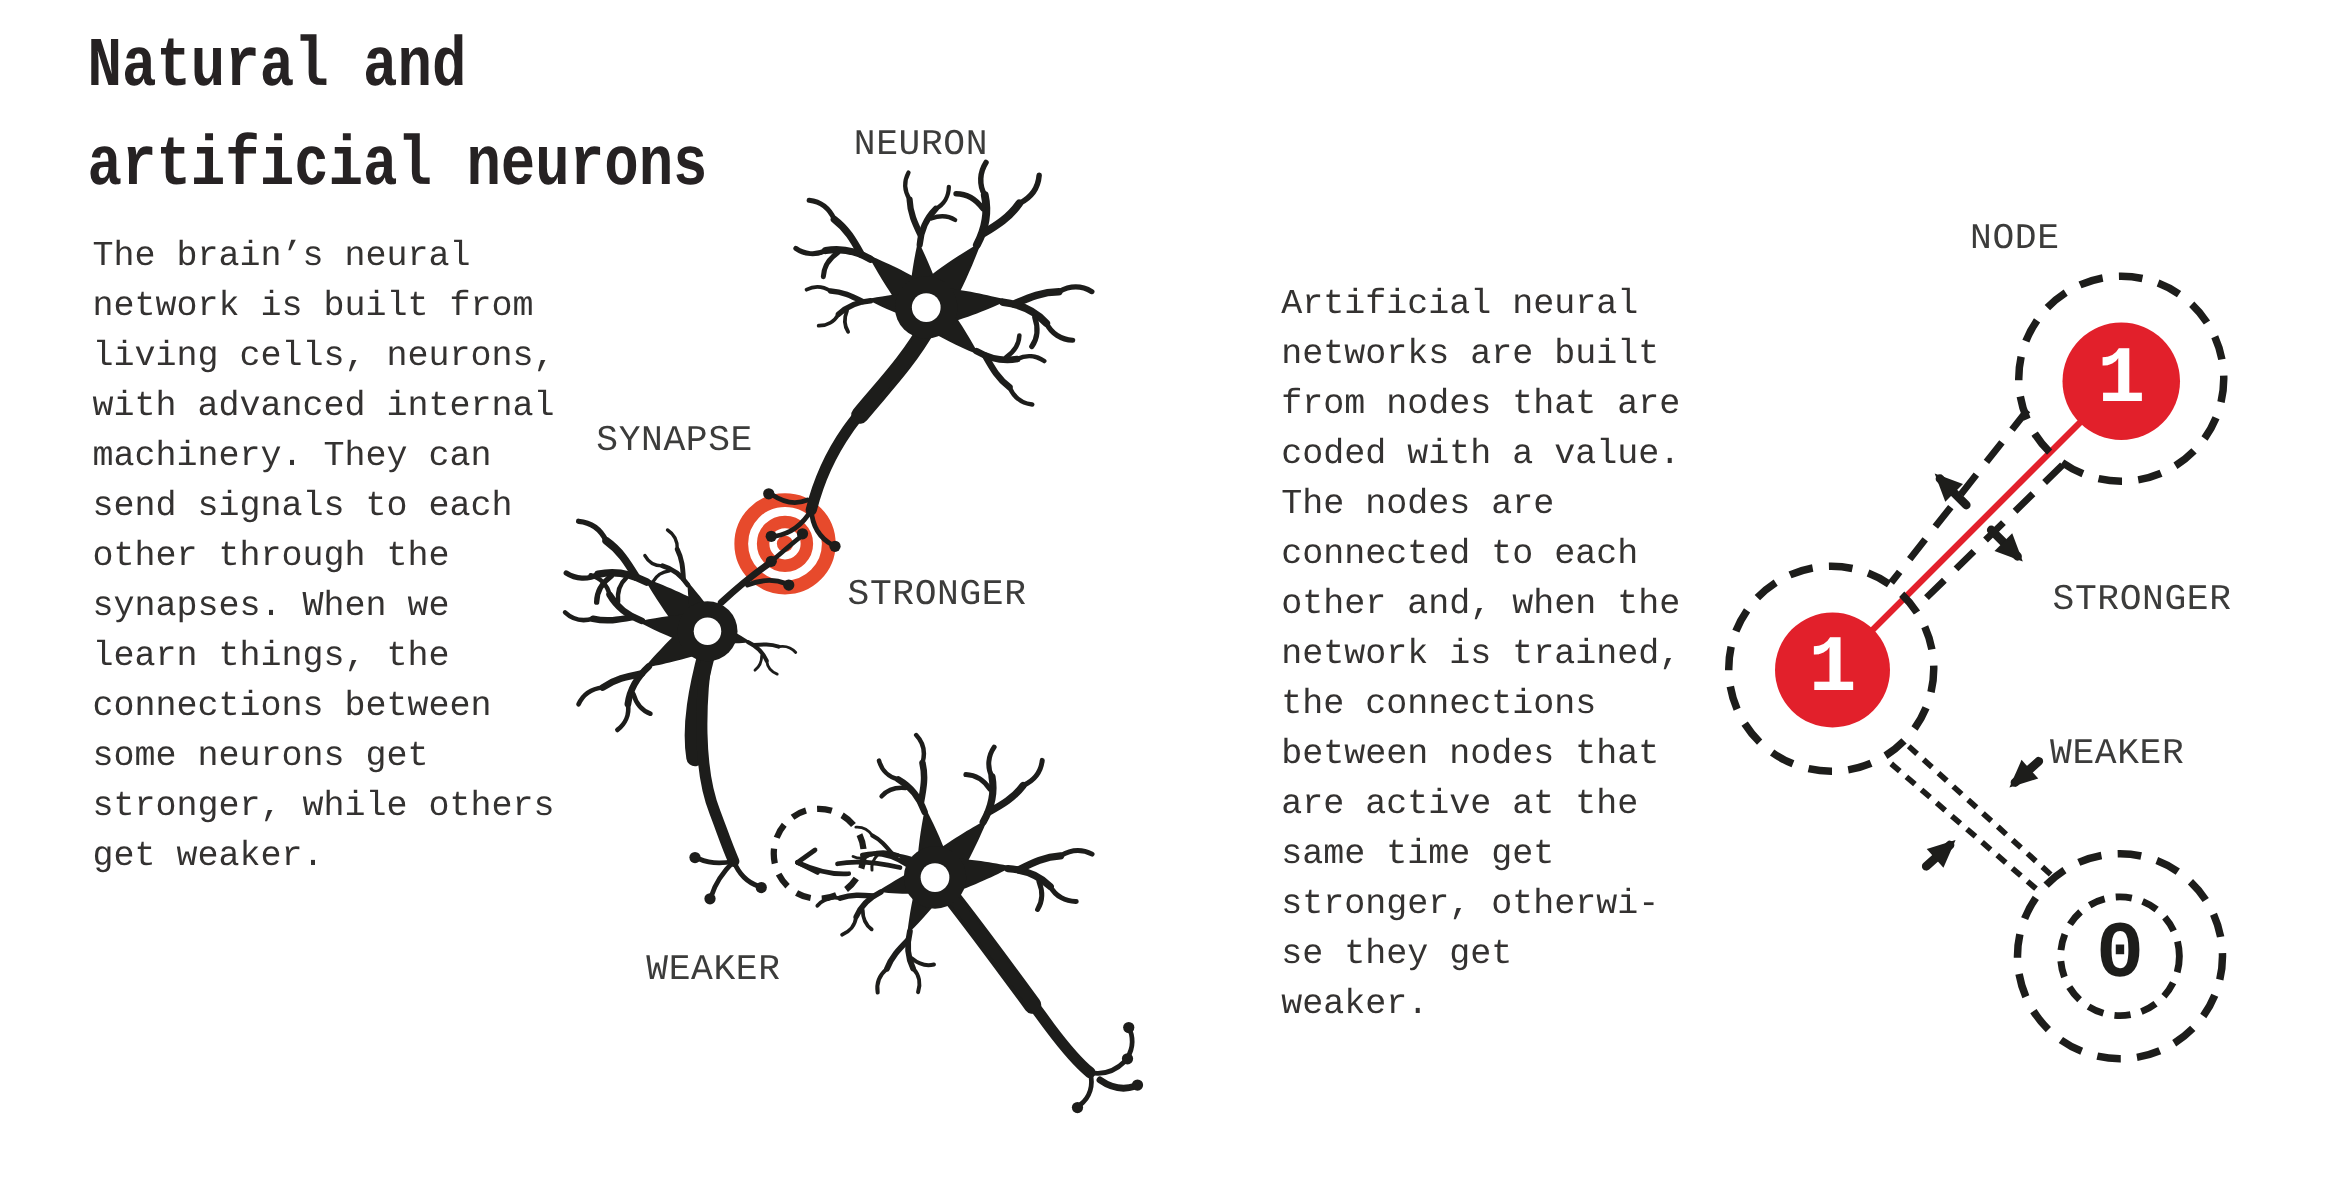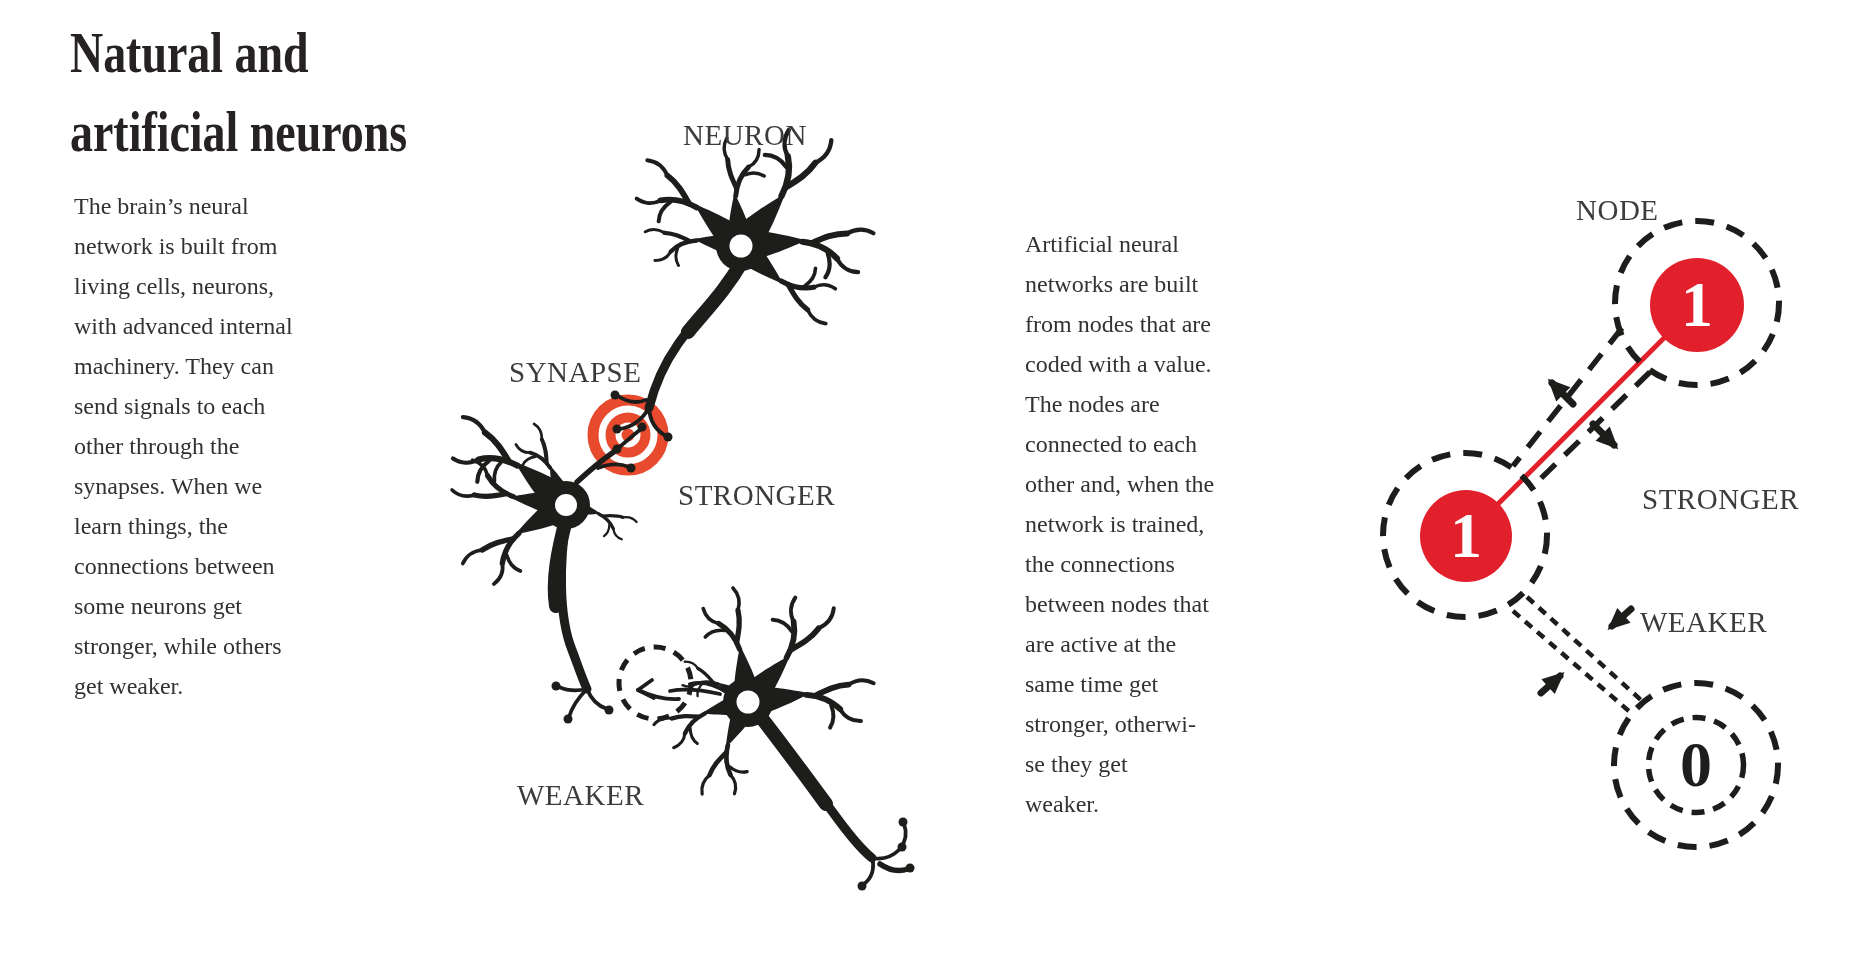--- a/index.html
+++ b/index.html
@@ -1,34 +1,34 @@
 <!DOCTYPE html>
 <html><head>
 <meta charset="utf-8">
 <style>
   html,body{margin:0;padding:0;background:#fff;}
   .page{
     position:relative;width:1873px;height:960px;background:#ffffff;overflow:hidden;
-    font-family:Liberation Serif, serif;
+    font-family:Liberation Mono, monospace;
   }
   svg.art{position:absolute;left:0;top:0;width:1873px;height:960px;}
   .page-title{
     position:absolute;left:70px;top:14px;
     font-size:56px;font-weight:bold;line-height:79px;color:#262223;
     white-space:pre;letter-spacing:0;
     transform:scaleX(.82);transform-origin:left top;
   }
   .para{
-    position:absolute;font-size:24px;line-height:40px;color:#343231;white-space:pre;
+    position:absolute;font-size:28px;line-height:40px;color:#343231;white-space:pre;
   }
   .para-left{left:74px;top:186px;}
   .para-right{left:1025px;top:188px;margin-top:36px;}
   .cap-label{
     position:absolute;font-size:29px;line-height:29px;color:#3c3c3b;
-    letter-spacing:.5px;white-space:pre;margin-top:20px;
+    letter-spacing:.5px;white-space:pre;
   }
   .num{
     position:absolute;width:94px;height:94px;display:flex;align-items:center;justify-content:center;
     font-size:64px;font-weight:bold;
   }
   .num-white{color:#ffffff;}
   .num-dark{color:#1d1d1b;}
   
   .spk{fill:#1d1d1b;}
   .tw{fill:none;stroke:#1d1d1b;stroke-width:5.5;stroke-linecap:round;}
@@ -209,21 +209,21 @@
 network is trained,
 the connections
 between nodes that
 are active at the
 same time get
 stronger, otherwi-
 se they get
 weaker.</div>
 
   <span class="cap-label" style="left:683px;top:101px;">NEURON</span>
-  <span class="cap-label" style="left:509px;top:338px;">SYNAPSE</span>
+  <span class="cap-label" style="left:477px;top:338px;">SYNAPSE</span>
   <span class="cap-label" style="left:678px;top:461px;">STRONGER</span>
   <span class="cap-label" style="left:517px;top:761px;">WEAKER</span>
 
   <span class="cap-label" style="left:1576px;top:176px;">NODE</span>
   <span class="cap-label" style="left:1642px;top:465px;">STRONGER</span>
   <span class="cap-label" style="left:1640px;top:588px;">WEAKER</span>
 
   <div class="num num-white" style="left:1650px;top:258px;">1</div>
   <div class="num num-white" style="left:1419px;top:489px;">1</div>
   <div class="num num-dark" style="left:1649px;top:718px;">0</div>

